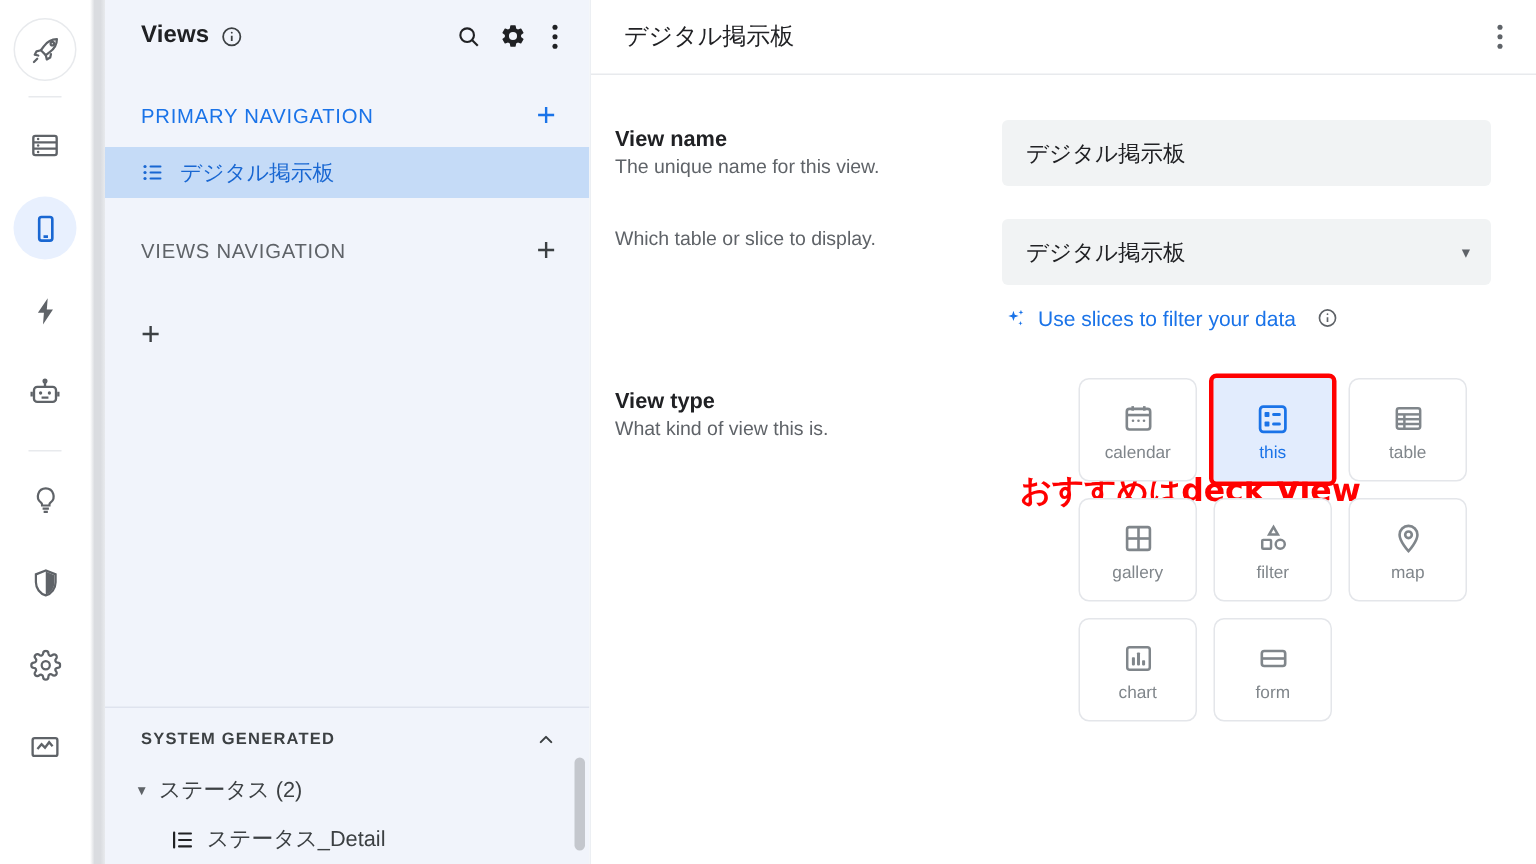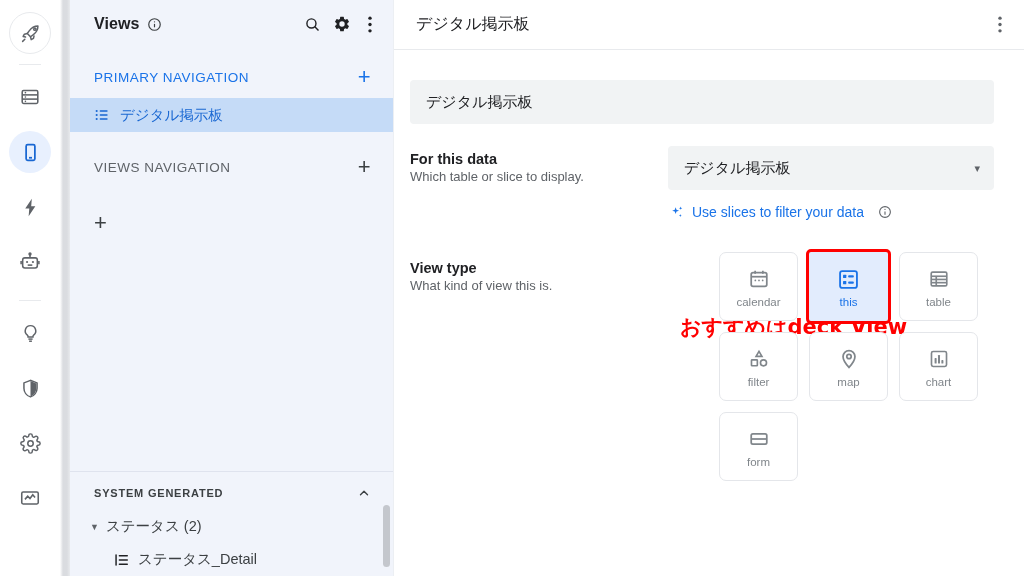--- a/index.html
+++ b/index.html
@@ -394,28 +394,31 @@
           <circle cx="2" cy="2.3" r="1.8"></circle>
             <circle cx="2" cy="9" r="1.8"></circle>
             <circle cx="2" cy="15.7" r="1.8"></circle>
         </svg>
       </span>
     </div>
 
     <div class="main-body">
 
       <div class="field-row">
+        <div class="field-label-col">
+          <div class="field-title">View name</div>
+          <div class="field-sub">The unique name for this view.</div>
+        </div>
         <div class="field-ctrl-col">
           <div class="text-input" title="View name">デジタル掲示板</div>
         </div>
       </div>
 
       <div class="field-row" style="margin-bottom:0;">
         <div class="field-label-col">
-          <div class="field-title">For this data</div>
           <div class="field-sub">Which table or slice to display.</div>
         </div>
         <div class="field-ctrl-col">
           <div class="select-input">
             <span class="sel-val">デジタル掲示板</span>
             <span class="caret">▾</span>
           </div>
 
           <div class="slices-row">
             <span class="spark">
@@ -481,20 +484,30 @@
                 <rect x="3.5" y="4.5" width="17" height="15" rx="1.6"></rect>
                 <line x1="3.5" y1="9" x2="20.5" y2="9"></line>
                 <line x1="3.5" y1="12.5" x2="20.5" y2="12.5"></line>
                 <line x1="3.5" y1="16" x2="20.5" y2="16"></line>
                 <line x1="9" y1="9" x2="9" y2="19.5"></line>
               </svg>
             </span>
             <span class="vt-lbl">table</span>
           </div>
 
+          <div class="vt-card">
+            <span class="vt-ico">
+              <svg width="22" height="22" viewBox="0 0 24 24" fill="none" stroke="currentColor" stroke-width="1.9">
+                <rect x="3.7" y="3.7" width="16.6" height="16.6" rx="1.6"></rect>
+                <line x1="12" y1="3.7" x2="12" y2="20.3"></line>
+                <line x1="3.7" y1="12" x2="20.3" y2="12"></line>
+              </svg>
+            </span>
+            <span class="vt-lbl">gallery</span>
+          </div>
 
           <div class="vt-card">
             <span class="vt-ico">
               <svg width="22" height="22" viewBox="0 0 24 24" fill="none" stroke="currentColor" stroke-width="1.8">
                 <path d="M12 3.6 15.2 9.1H8.8z"></path>
                 <rect x="3.8" y="13" width="6.4" height="6.4" rx=".7"></rect>
                 <circle cx="16.9" cy="16.2" r="3.3"></circle>
               </svg>
             </span>
             <span class="vt-lbl">filter</span>

